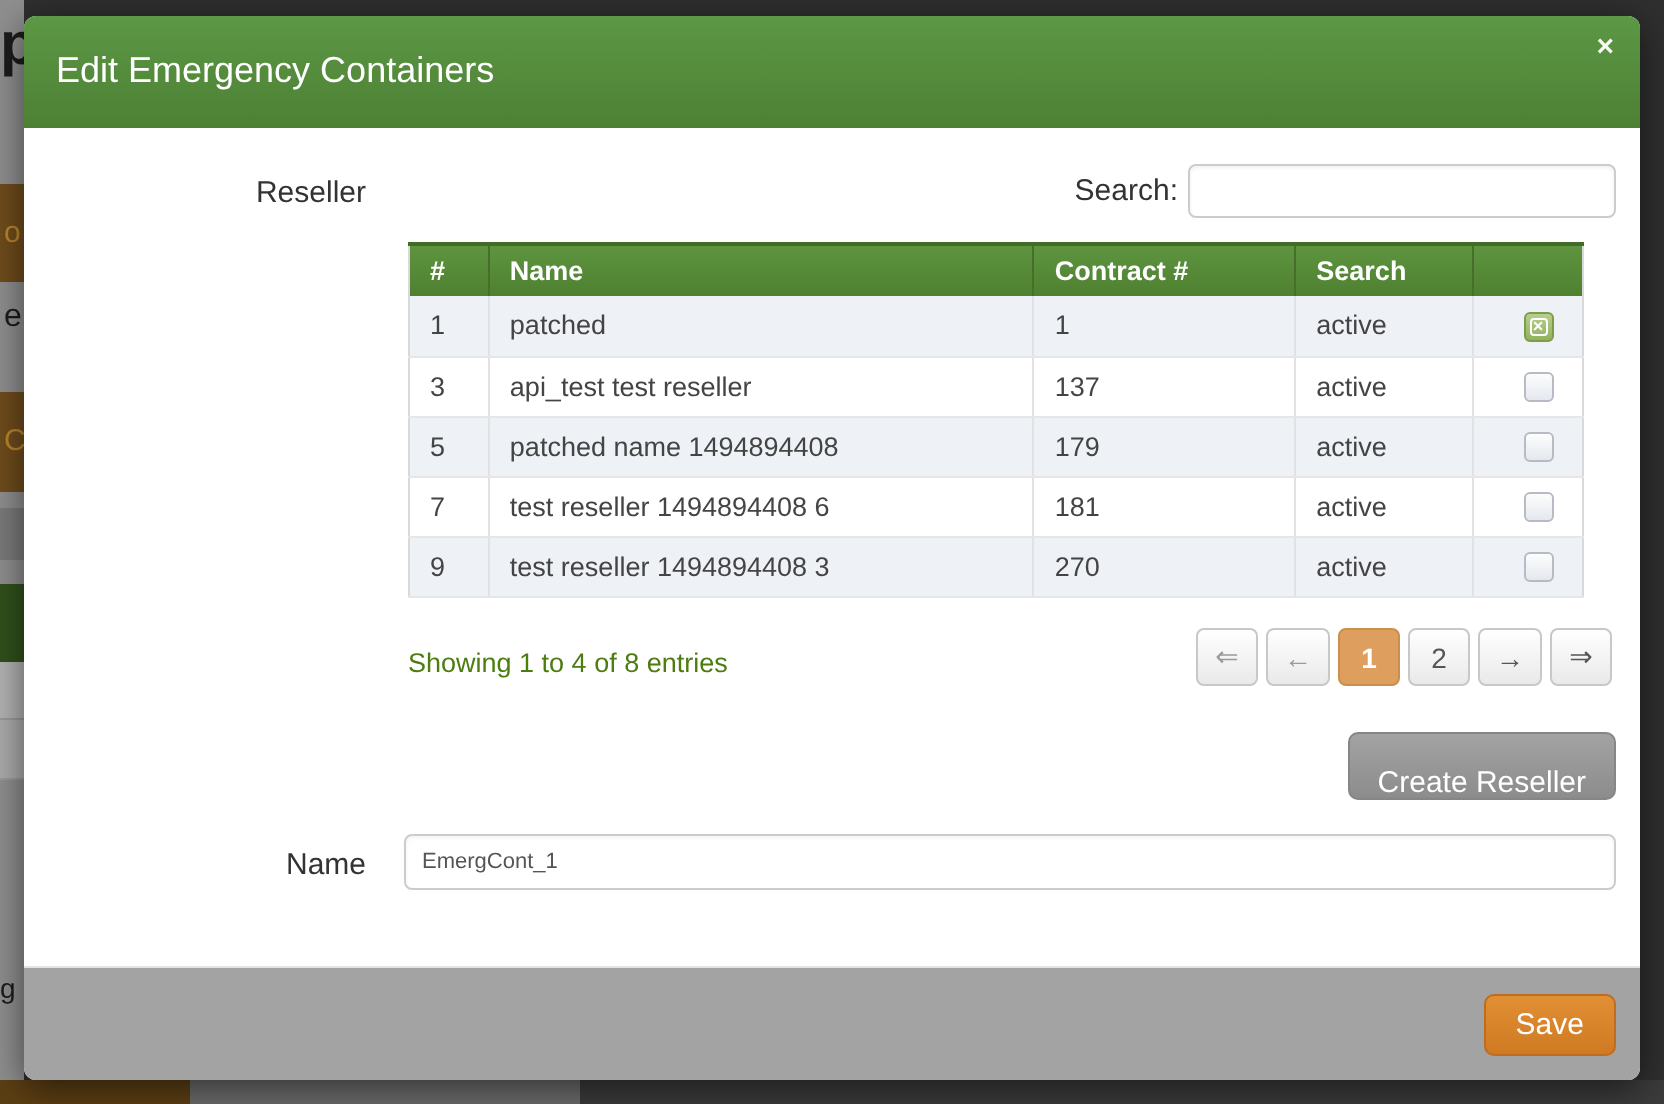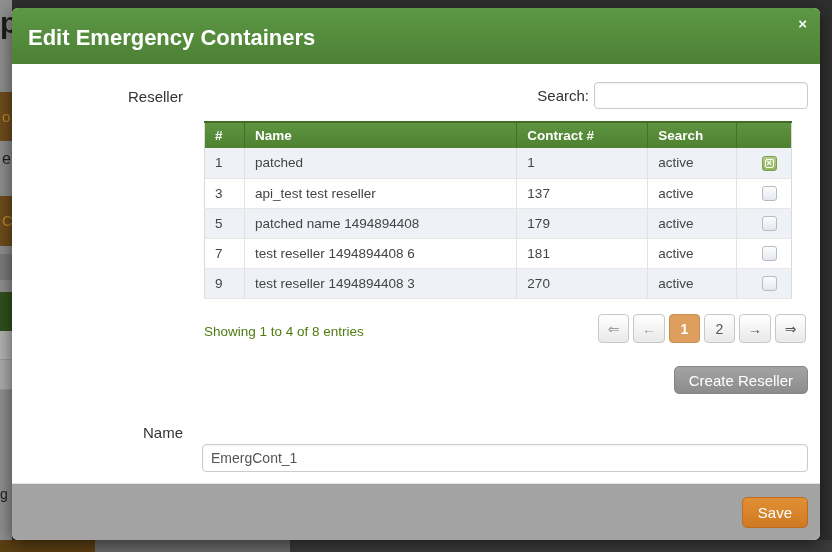--- a/index.html
+++ b/index.html
@@ -22,21 +22,21 @@
   .bd-bottom { position:absolute; left:0; top:540px; width:832px; height:12px; background:#3b3b3b; }
   .bd-bottom .seg-brown { position:absolute; left:0; top:0; width:95px; height:12px; background:#5c3f13; }
   .bd-bottom .seg-gray  { position:absolute; left:95px; top:0; width:195px; height:12px; background:#6c6c6c; }
 
   
   .modal { position:absolute; left:12px; top:8px; width:808px; height:532px; background:#fff;
            border-radius:6px; box-shadow:0 4px 18px rgba(0,0,0,.55); }
   .modal-header { position:absolute; left:0; top:0; width:100%; height:56px;
                   background:linear-gradient(180deg,#5c9845,#4d8034);
                   border-radius:6px 6px 0 0; }
-  .modal-title { position:absolute; left:16px; top:17px; color:#fff; font-size:22px; font-weight:bold; }
+  .modal-title { position:absolute; left:16px; top:17px; color:#fff; font-size:18px; font-weight:normal; }
   .modal-close { position:absolute; right:13px; top:8px; background:none; border:none; color:#fff;
                  font-size:15px; font-weight:bold; cursor:pointer; line-height:15px; opacity:.95; }
 
   .modal-body { position:absolute; left:0; top:56px; width:100%; height:419px; background:#fff; }
 
   .field-label { position:absolute; left:16px; width:155px; text-align:right; font-size:15px; color:#333; }
   .reseller-label { top:24px; }
   .name-label { top:360px; }
 
   .search-wrap { position:absolute; right:12px; top:18px; display:flex; align-items:center; gap:5px; }
@@ -69,27 +69,27 @@
 
   .showing { position:absolute; left:192px; top:260px; font-size:13.5px; color:#4d7c0f; }
 
   .pagination { position:absolute; right:14px; top:250px; display:flex; gap:4px; }
   .pg { min-width:31px; height:29px; border:1px solid #c8c8c8; border-radius:4px;
         background:linear-gradient(180deg,#ffffff,#e9e9e9); font-size:14px; color:#555;
         cursor:pointer; font-family:inherit; padding:0 8px; }
   .pg.disabled { color:#9a9a9a; }
   .pg.active { background:#dd9e5e; border-color:#c98f4f; color:#fff; font-weight:bold; }
 
-  .create-btn { position:absolute; right:12px; top:302px; height:28px; padding:0 14px;
+  .create-btn { position:absolute; right:12px; top:302px; height:16px; padding:16px 14px;
         border:1px solid #868686; border-radius:5px; color:#fff; font-size:15px; cursor:pointer;
         background:linear-gradient(180deg,#a3a3a3,#8c8c8c); font-family:inherit; }
 
   .name-input { position:absolute; left:190px; top:353px; width:606px; height:28px;
-        border:1px solid #ccc; border-radius:4px; padding:0 8px; font-size:14px; color:#555;
-        outline:none; font-family:inherit; box-shadow:inset 0 1px 2px rgba(0,0,0,.05);margin-top:27px; }
+        border:1px solid #ccc; border-radius:4px; padding:0 8px; font-size:11px; color:#555;
+        outline:none; font-family:inherit; box-shadow:inset 0 1px 2px rgba(0,0,0,.05); }
 
   .modal-footer { position:absolute; left:0; bottom:0; width:100%; height:57px; background:#a3a3a3;
         border-top:1px solid #e3e3e3; border-radius:0 0 6px 6px; }
   .save-btn { position:absolute; right:12px; top:13px; height:31px; padding:0 15px;
         border:1px solid #bf6c1e; border-radius:5px; color:#fff; font-size:15px; cursor:pointer;
         background:linear-gradient(180deg,#e18f35,#cf7a22); font-family:inherit; }
 </style>
 </head>
 <body>
 

